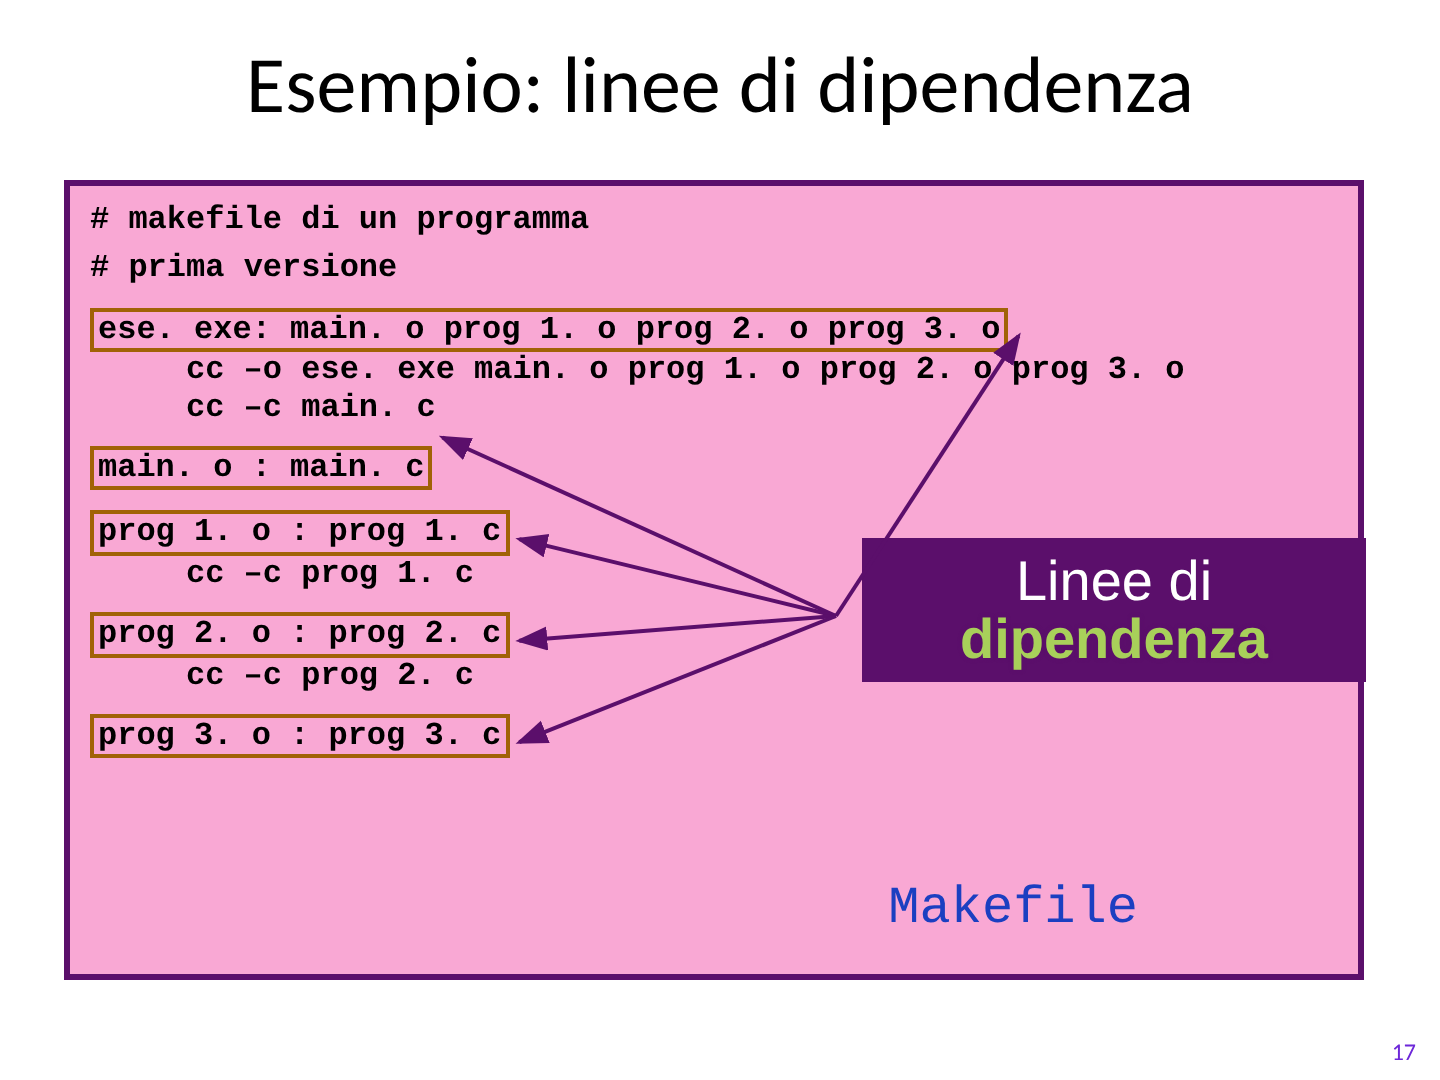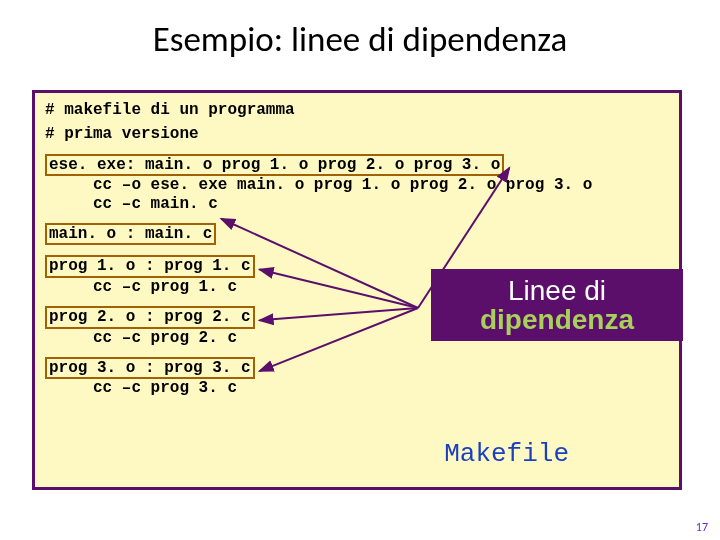--- a/index.html
+++ b/index.html
@@ -7,31 +7,31 @@
     margin: 0;
     width: 720px;
     height: 540px;
     background: #ffffff;
     font-family: "Calibri", "Arial", sans-serif;
     position: relative;
     overflow: hidden;
   }
   .title {
     text-align: center;
-    font-size: 35px;
+    font-size: 40px;
     margin-top: 18px;
     color: #000;
   }
   .codebox {
     position: absolute;
     left: 32px;
     top: 90px;
     width: 650px;
     height: 400px;
-    background: #fef9c3;
+    background: #f9a8d4;
     border: 3px solid #5b0f6b;
     padding: 8px 10px;
     overflow: visible;
   }
   .mono {
     font-family: "Courier New", monospace;
     font-size: 16px;
     font-weight: bold;
     line-height: 1.15;
     white-space: pre;
@@ -105,21 +105,20 @@
   <div class="mono rule-cmd">cc –c main. c</div>
   <div class="mono rule"><span id="h2" class="hl">main. o : main. c</span></div>
 
   <div class="mono rule"><span id="h3" class="hl">prog 1. o : prog 1. c</span></div>
   <div class="mono rule-cmd">cc –c prog 1. c</div>
 
   <div class="mono rule"><span id="h4" class="hl">prog 2. o : prog 2. c</span></div>
   <div class="mono rule-cmd">cc –c prog 2. c</div>
 
   <div class="mono rule"><span id="h5" class="hl">prog 3. o : prog 3. c</span></div>
-  <div class="mono rule-cmd">cc –c prog 3. c</div>
 
   <div class="callout">
     <span>Linee di</span>
     <span class="l2">dipendenza</span>
   </div>
 
   <div class="mflabel">Makefile</div>
 
   <svg class="arrows">
       <defs>

